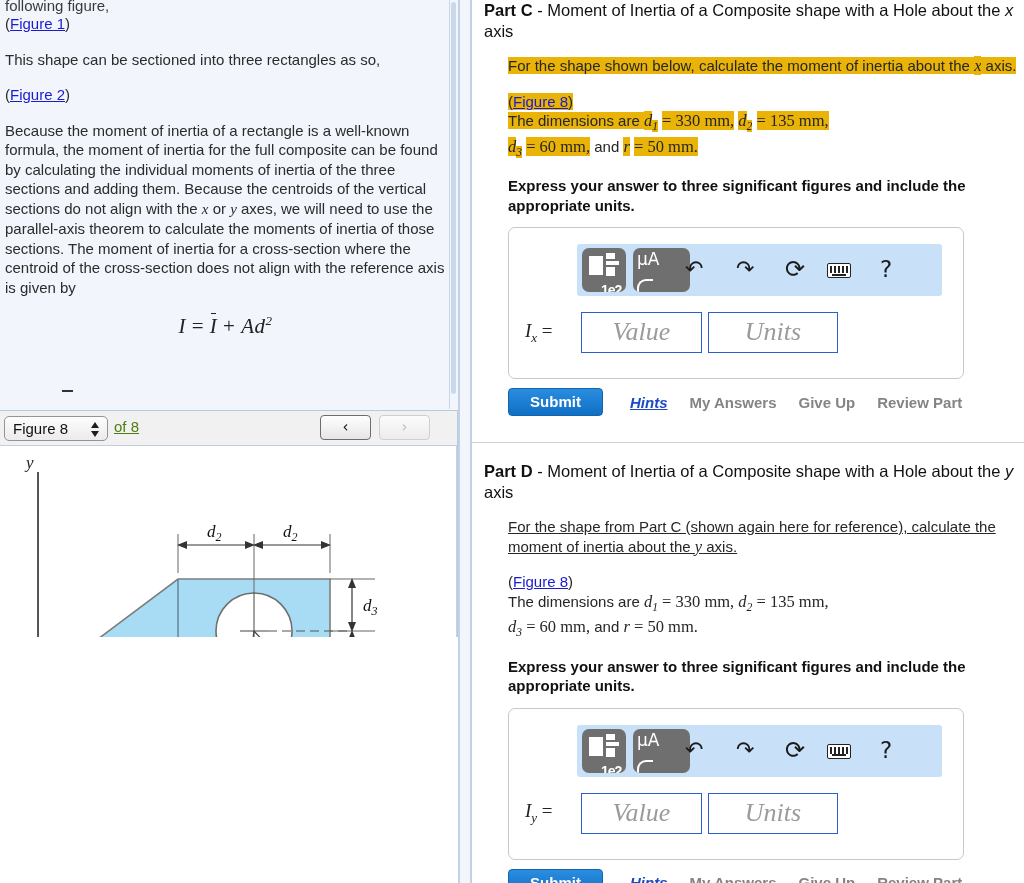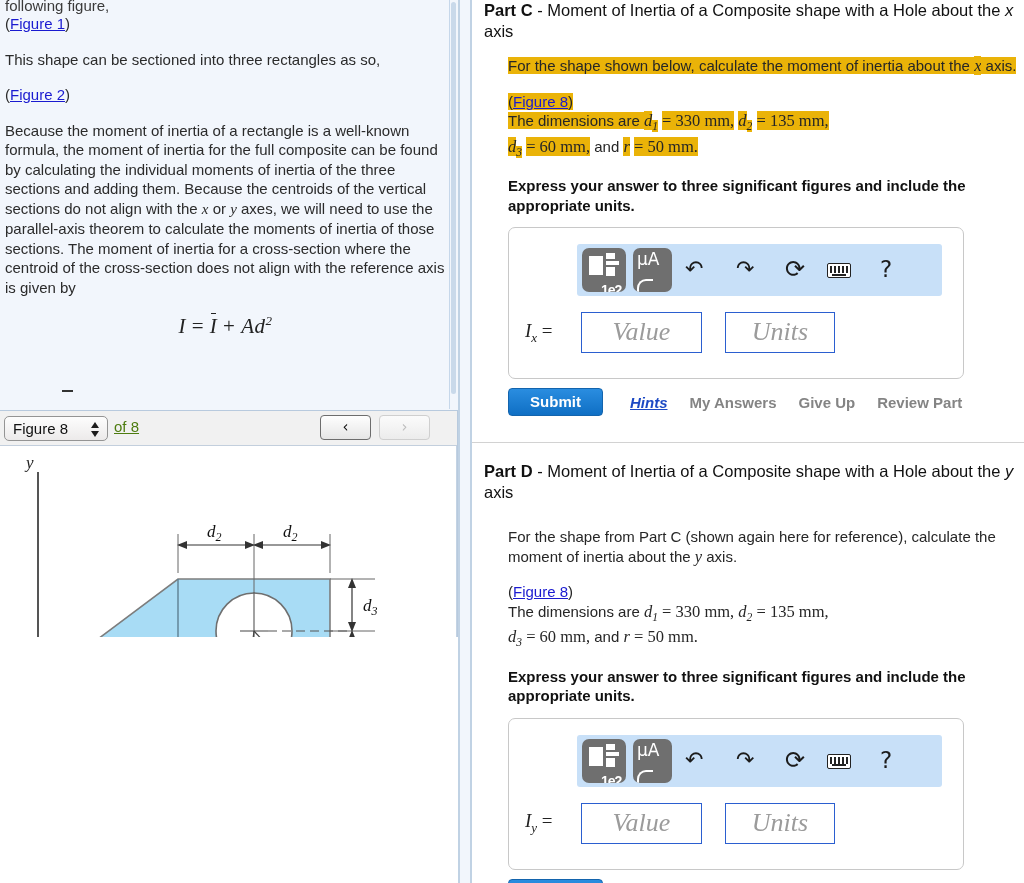--- a/index.html
+++ b/index.html
@@ -287,21 +287,21 @@
   }
   .tbtn {
     position: absolute;
     top: 4px;
     width: 44px; height: 44px;
     background: #6f6f6f;
     border-radius: 7px;
     overflow: hidden;
   }
   .tbtn.b1 { left: 5px; }
-  .tbtn.b2 { left: 56px; width: 39px;}
+  .tbtn.b2 { left: 56px; width: 39px; padding-left: 18px;}
   .gl-w { position: absolute; background: #fff; }
   .glyph-mu {
     position: absolute;
     left: 4px; top: 1px;
     color: #fff;
     font-size: 17px;
     font-family: "DejaVu Sans", sans-serif;
   }
   .glyph-arc {
     position: absolute;
@@ -378,21 +378,21 @@
     box-sizing: border-box;
     height: 41px;
     font-family: "Liberation Serif", serif;
     font-style: italic;
     font-size: 26px;
     color: #9b9b9b;
     line-height: 38px;
     text-align: center;
   }
   .inp.value { width: 121px; }
-  .inp.units { width: 110px; margin-left: 23px; }
+  .inp.units { width: 130px; margin-left: 6px; }
 
   .actionrow {
     margin-top: 9px;
     display: flex;
     align-items: center;
   }
   .submit {
     width: 95px; height: 28px;
     background: linear-gradient(#2a8de0, #0f6fc4);
     border: 1px solid #1364ad;
@@ -591,21 +591,21 @@
       </div>
     </div>
 
     <div class="hr-sep"></div>
 
     <div class="part">
       <div class="part-head hdr-wrap">
         <b>Part D</b><span> - </span><span>Moment of Inertia of a Composite shape with a Hole about the </span><span class="pi">y</span><span> axis</span>
       </div>
 
-      <div class="body-txt" style="margin-top:24px;">
+      <div class="body-txt" style="margin-top:14px;text-decoration:underline;">
         <span>For the shape from Part C (shown again here for reference), calculate the moment of inertia about the </span><span class="mit">y</span><span> axis.</span>
       </div>
 
       <div class="body-txt" style="margin-top:16px;">
         (<a class="figlink" href="#">Figure 8</a>)
       </div>
       <div class="body-txt">
         <span>The dimensions are </span><span class="mit">d</span><span class="mit sub">1</span>&nbsp;<span class="mserif">= 330 mm,</span>&nbsp;<span class="mit">d</span><span class="mit sub">2</span>&nbsp;<span class="mserif">= 135 mm,</span><br>
         <span class="mit">d</span><span class="mit sub">3</span>&nbsp;<span class="mserif">= 60 mm,</span> <span>and</span> <span class="mit">r</span>&nbsp;<span class="mserif">= 50 mm.</span>
       </div>

